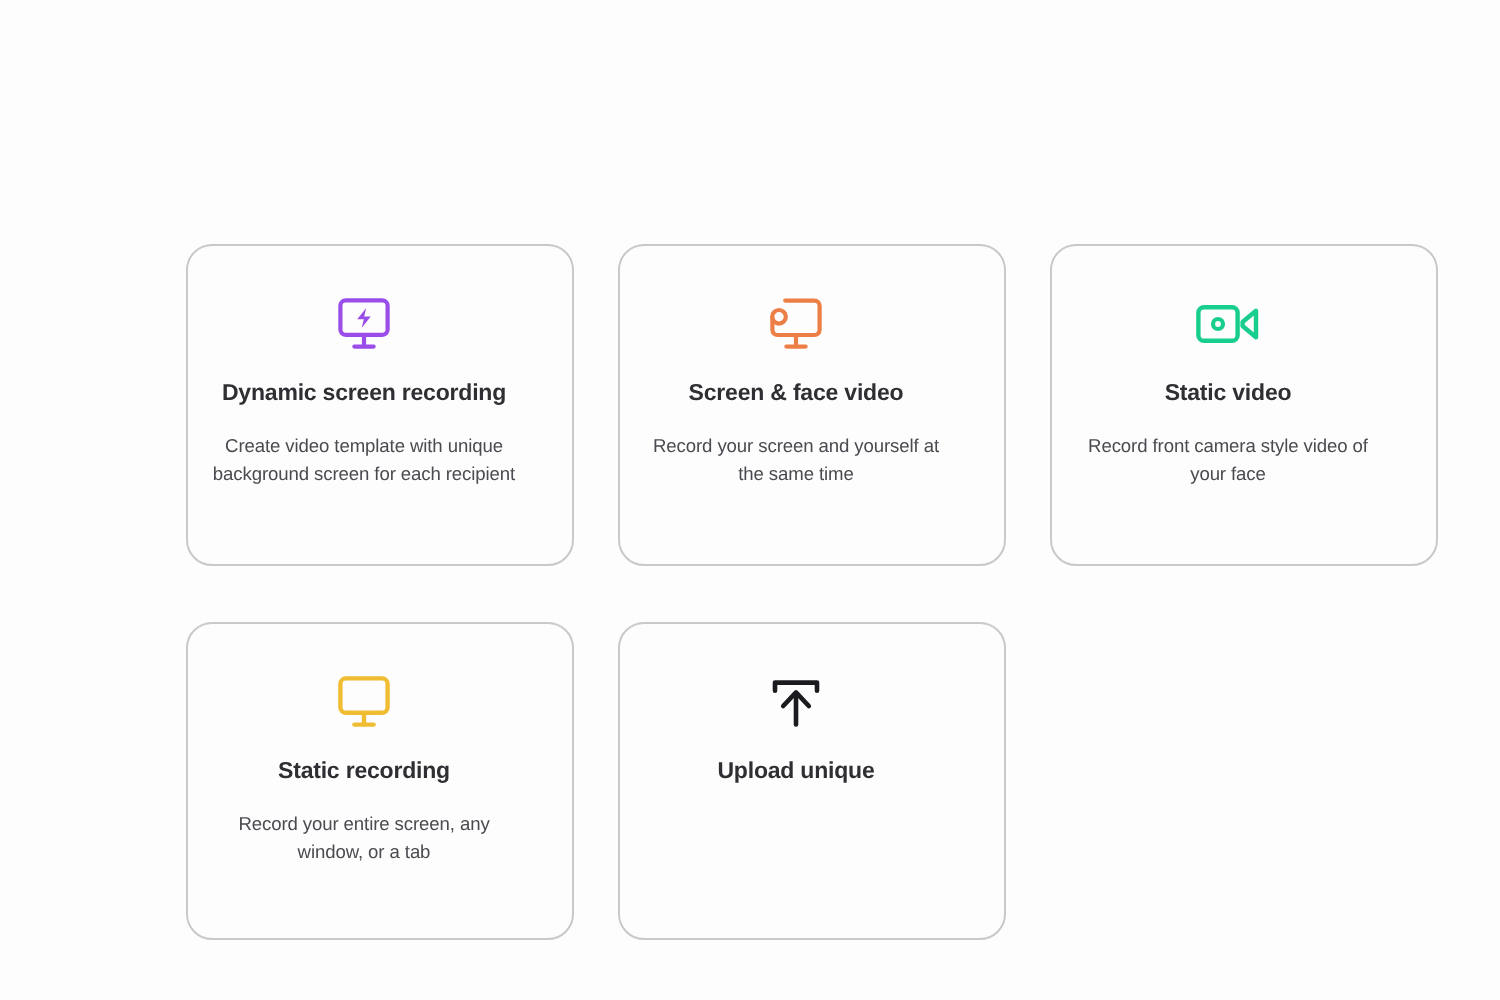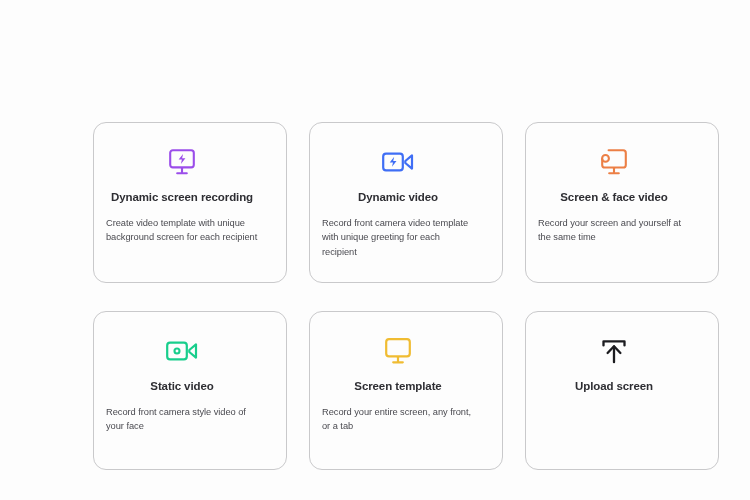--- a/index.html
+++ b/index.html
@@ -64,21 +64,21 @@
     text-align: center;
     letter-spacing: -0.1px;
     line-height: 1.2;
     margin-bottom: 11px;
   }
 
   .card-desc {
     font-size: 9.3px;
     font-weight: normal;
     color: #4a4a50;
-    text-align: left;
+    text-align: center;
     line-height: 1.55;
     letter-spacing: -0.05px;
     max-width: 165px;
   }
 </style>
 </head>
 <body>
 
 <div id="app">
 
@@ -90,31 +90,20 @@
           <rect x="3.2" y="2.2" width="23.6" height="17.2" rx="2.6" stroke="#9b4dea" stroke-width="2.1"></rect>
           <path d="M15 20.2 L15 24.2" stroke="#9b4dea" stroke-width="2.1" stroke-linecap="round"></path>
           <path d="M10.2 25.3 L19.8 25.3" stroke="#9b4dea" stroke-width="2.1" stroke-linecap="round"></path>
           <path d="M16.1 6.0 L11.6 11.6 L14.9 11.6 L13.9 15.9 L18.4 10.2 L15.1 10.2 Z" fill="#9b4dea"></path>
         </svg>
       </div>
       <div class="card-title">Dynamic screen recording</div>
       <div class="card-desc">Create video template with unique background screen for each recipient</div>
     </div>
 
-    <div class="card">
-      <div class="card-icon">
-        <svg width="34" height="26" viewBox="0 0 34 26" fill="none">
-          <rect x="2.2" y="4.6" width="19.6" height="16.8" rx="2.8" stroke="#3f6ef5" stroke-width="2.2"></rect>
-          <path d="M24.3 12.0 L31.0 6.4 V19.6 L24.3 14.0 Z" stroke="#3f6ef5" stroke-width="2.2" stroke-linejoin="round"></path>
-          <path d="M13.2 7.8 L8.7 13.4 L12.0 13.4 L11.0 17.8 L15.5 12.1 L12.2 12.1 Z" fill="#3f6ef5"></path>
-        </svg>
-      </div>
-      <div class="card-title">Dynamic video</div>
-      <div class="card-desc">Record front camera video template with unique greeting for each recipient</div>
-    </div>
 
     <div class="card">
       <div class="card-icon">
         <svg width="30" height="28" viewBox="0 0 30 28" fill="none">
           <path d="M9.6 2.3 H24.2 A2.6 2.6 0 0 1 26.8 4.9 V16.9 A2.6 2.6 0 0 1 24.2 19.5 H5.8 A2.6 2.6 0 0 1 3.2 16.9 V11.0" stroke="#ec7f45" stroke-width="2.1" stroke-linecap="round"></path>
           <circle cx="6.5" cy="10.4" r="3.4" stroke="#ec7f45" stroke-width="2.1"></circle>
           <path d="M15 20.2 L15 24.2" stroke="#ec7f45" stroke-width="2.1" stroke-linecap="round"></path>
           <path d="M10.2 25.3 L19.8 25.3" stroke="#ec7f45" stroke-width="2.1" stroke-linecap="round"></path>
         </svg>
       </div>
@@ -135,29 +124,29 @@
     </div>
 
     <div class="card">
       <div class="card-icon">
         <svg width="30" height="28" viewBox="0 0 30 28" fill="none">
           <rect x="3.2" y="2.2" width="23.6" height="17.2" rx="2.8" stroke="#f0bc32" stroke-width="2.2"></rect>
           <path d="M15 20.2 L15 24.2" stroke="#f0bc32" stroke-width="2.2" stroke-linecap="round"></path>
           <path d="M10.2 25.3 L19.8 25.3" stroke="#f0bc32" stroke-width="2.2" stroke-linecap="round"></path>
         </svg>
       </div>
-      <div class="card-title">Screen template</div>
-      <div class="card-desc">Record your entire screen, any front, or a tab</div>
+      <div class="card-title">Static recording</div>
+      <div class="card-desc">Record your entire screen, any window, or a tab</div>
     </div>
 
     <div class="card">
       <div class="card-icon">
         <svg width="30" height="30" viewBox="0 0 30 30" fill="none">
           <path d="M4.5 9.4 V5.3 H25.5 V9.4" stroke="#1b1b1f" stroke-width="2.3" stroke-linecap="round" stroke-linejoin="round"></path>
           <path d="M15 26.2 V10.6" stroke="#1b1b1f" stroke-width="2.3" stroke-linecap="round"></path>
           <path d="M8.6 17.0 L15 10.2 L21.4 17.0" stroke="#1b1b1f" stroke-width="2.3" stroke-linecap="round" stroke-linejoin="round"></path>
         </svg>
       </div>
-      <div class="card-title">Upload screen</div>
+      <div class="card-title">Upload unique</div>
     </div>
 
   </div>
 </div>
 
 </body></html>

